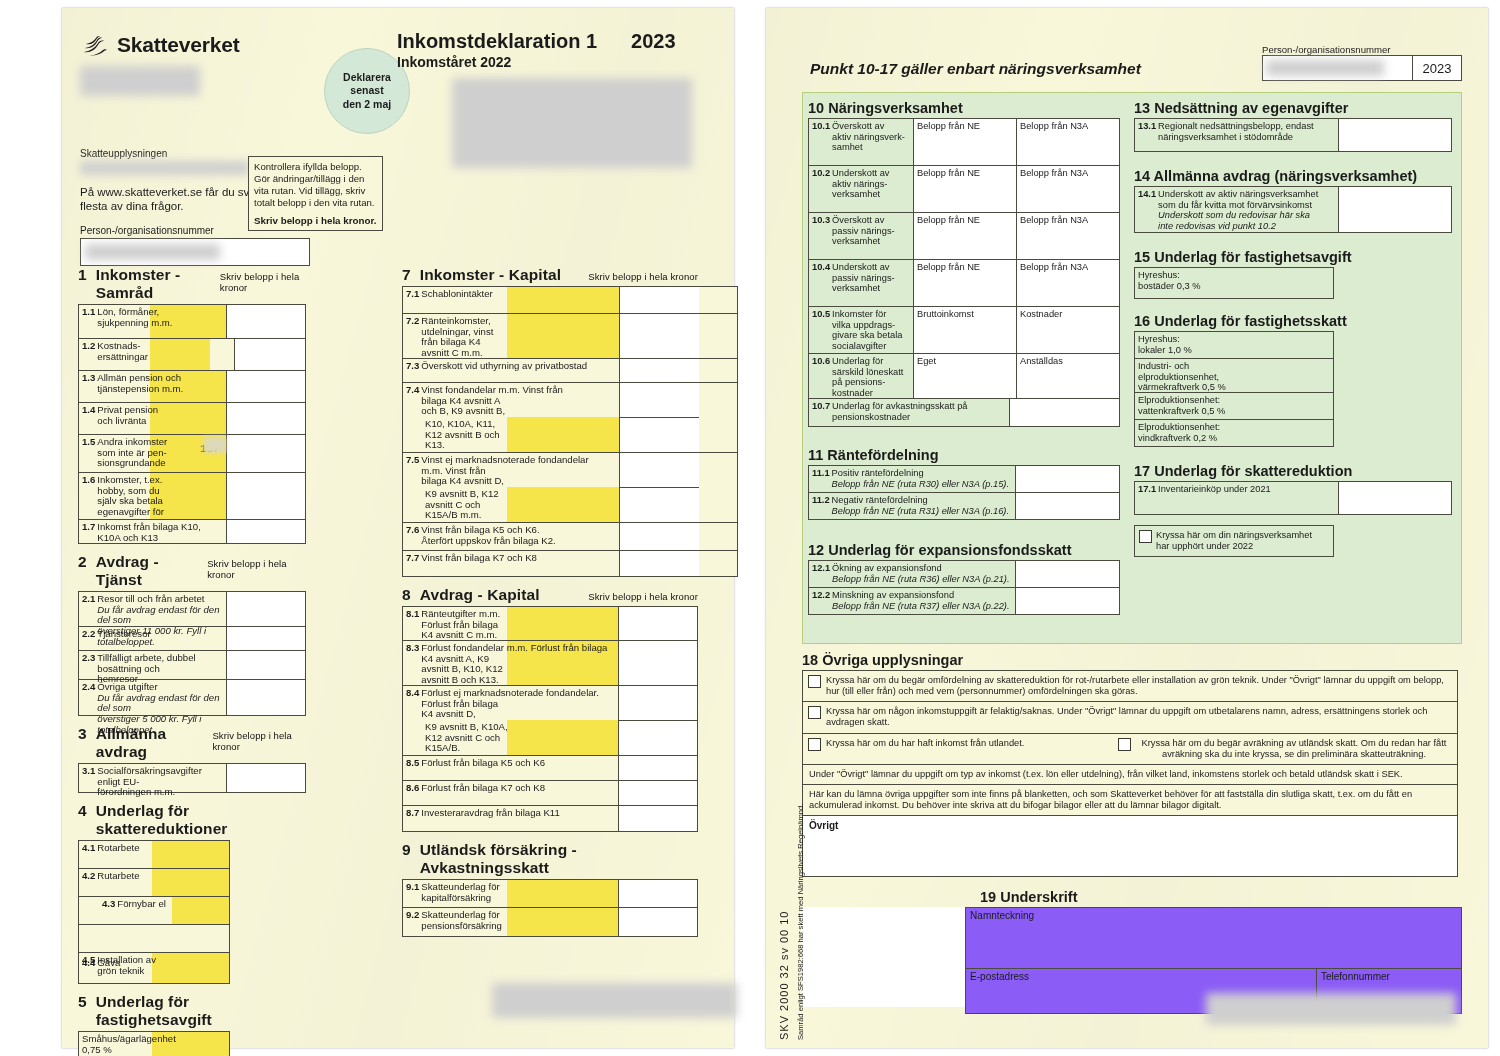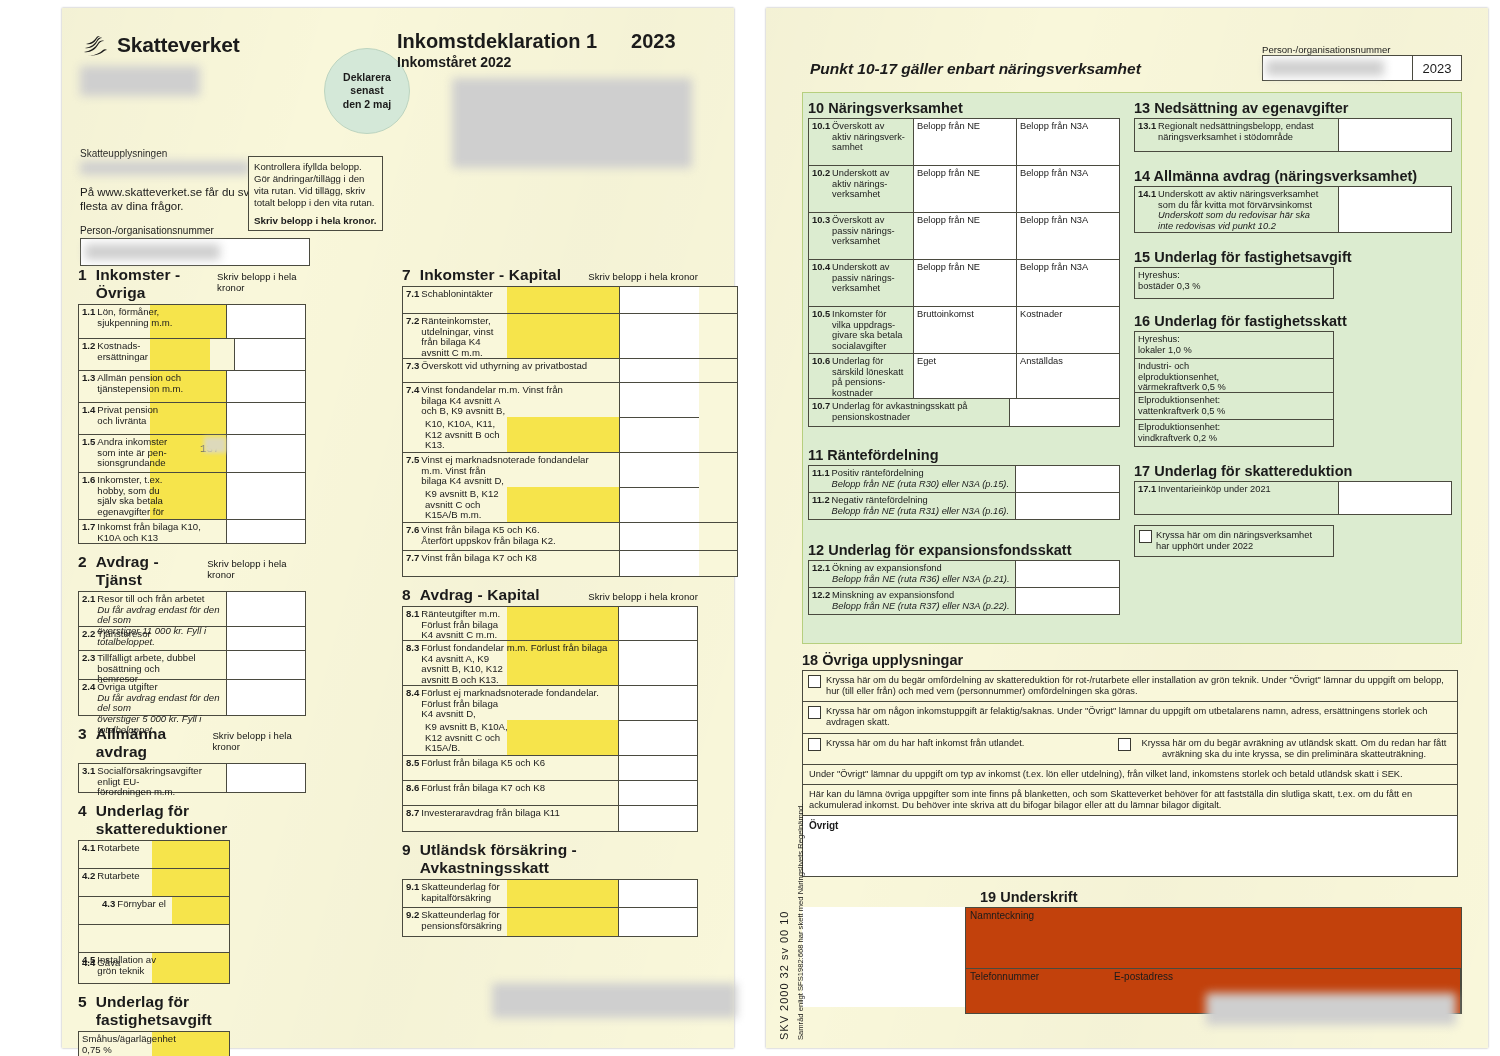--- a/index.html
+++ b/index.html
@@ -80,21 +80,21 @@
 
   <div class="box" style="position:absolute;left:186px;top:148px;width:135px;padding:4px 5px;background:#f9f7da;border-width:1.6px;">
     <div style="font-size:9.6px;line-height:1.25;"><span>Kontrollera ifyllda belopp. Gör ändringar/tillägg i den vita rutan. Vid tillägg, skriv totalt belopp i den vita rutan.</span></div>
     <div style="font-size:9.8px;font-weight:bold;margin-top:6px;">Skriv belopp i hela kronor.</div>
   </div>
 
   <div id="p1-left" style="position:absolute;left:16px;top:258px;width:228px;">
       <div style="margin-bottom: 9px;">
         <div class="secthead" style="margin-bottom: 2px;">
           <span class="num">1</span>
-          <span>Inkomster - Övriga</span>
+          <span>Inkomster - Samråd</span>
           <span class="hintcol" style="margin-left: auto; font-weight: normal;">Skriv belopp i hela kronor</span>
         </div>
         <div class="rowtbl" style="width: 228px;">
           <div class="frow" style="height: 34px;">
             <div class="lbl" style="width: 148px; height: 100%; position: relative;">
               <div class="ylw" style="left: 71.04px; right: 0px;"></div>
               <span class="n" style="position: relative;">1.1</span>
               <span class="t" style="position: relative;"><span>Lön, förmåner,<br>sjukpenning m.m.</span></span>
             </div>
             <div class="wfield" style="width: 80px;"></div>
@@ -633,25 +633,25 @@
         </div>
         <div class="small" style="padding: 4px 6px; border-bottom: 1.1px solid rgb(74, 74, 63);">Under "Övrigt" lämnar du uppgift om typ av inkomst (t.ex. lön eller utdelning), från vilket land, inkomstens storlek och betald utländsk skatt i SEK.</div>
         <div class="small" style="padding: 4px 6px; border-bottom: 1.1px solid rgb(74, 74, 63);">Här kan du lämna övriga uppgifter som inte finns på blanketten, och som Skatteverket behöver för att fastställa din slutliga skatt, t.ex. om du fått en ackumulerad inkomst. Du behöver inte skriva att du bifogar bilagor eller att du lämnar bilagor digitalt.</div>
         <div style="padding: 4px 6px; height: 52px; background: rgb(255, 255, 255);">
           <div style="font-size: 10px; font-weight: bold;">Övrigt</div>
         </div>
       </div>
       <div style="font-weight: bold; font-size: 14.5px; margin: 12px 0px 2px 178px;">19 Underskrift</div>
       <div style="display: flex; margin-left: 0px;">
         <div style="width: 176px; height: 100px; background: rgb(255, 255, 255);"></div>
-        <div class="box" style="width: 536px; background: #c2410c;">
+        <div class="box" style="width: 536px; background: #8b5cf6;">
           <div style="height: 56px; padding: 2px 4px; border-bottom: 1.1px solid rgb(74, 74, 63); font-size: 10px;">Namnteckning</div>
           <div style="display: flex; height: 44px;">
+            <div style="flex: 1 1 0%; padding: 2px 4px; font-size: 10px; border-right: 1.1px solid rgb(74, 74, 63);">E-postadress</div>
             <div style="width: 136px; padding: 2px 4px; font-size: 10px;">Telefonnummer</div>
-            <div style="flex: 1 1 0%; padding: 2px 4px; font-size: 10px; border-right: 1.1px solid rgb(74, 74, 63);">E-postadress</div>
           </div>
         </div>
       </div>
     </div>
 
   <div style="position:absolute;left:12px;top:1032px;">
     <div class="vert" style="font-size:11px;letter-spacing:1px;">SKV  2000  32  sv  00  10</div>
   </div>
   <div style="position:absolute;left:30px;top:1032px;">
     <div class="vert" style="font-size:7.6px;">Samråd enligt SFS1982:668 har skett med Näringslivets Regelnämnd.</div>

